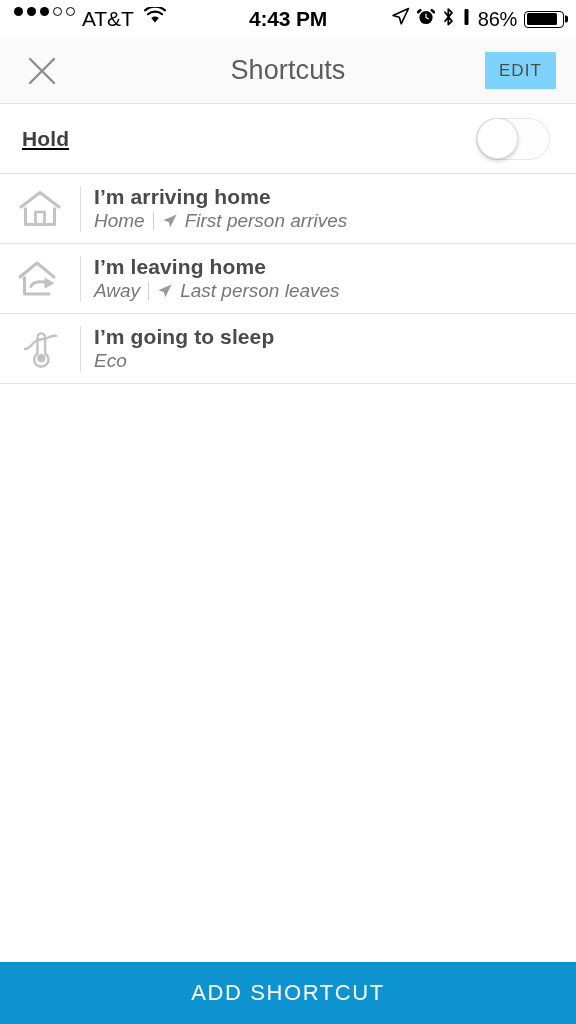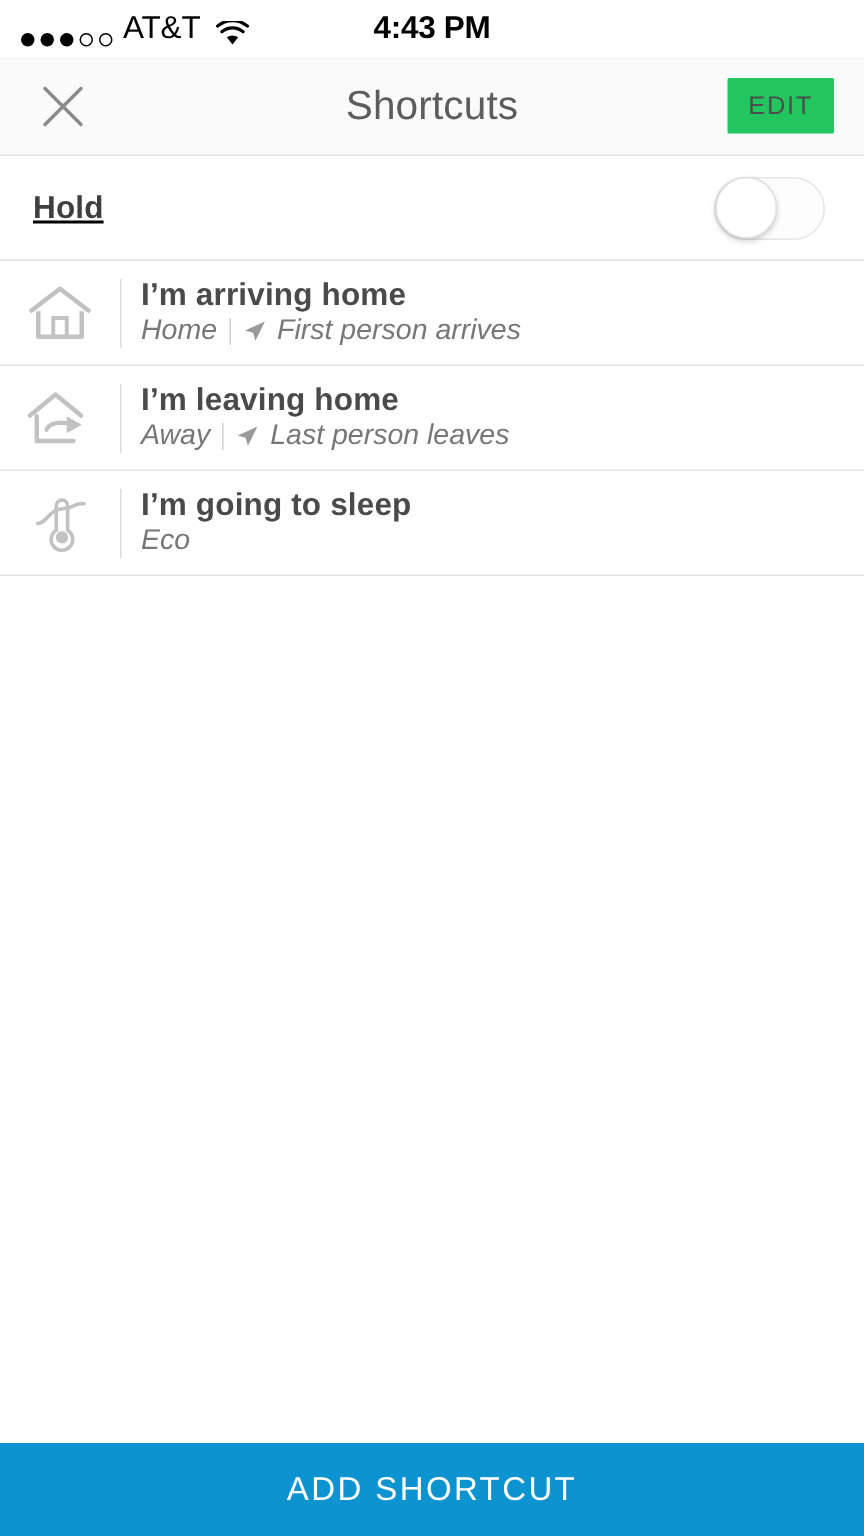--- a/index.html
+++ b/index.html
@@ -24,21 +24,21 @@
     height: 38px;
     flex: 0 0 38px;
     background: #ffffff;
     display: flex;
     align-items: center;
     padding: 0 12px 0 14px;
     font-size: 21px;
     color: #000000;
     position: relative;
   }
-  .sb-left { display: flex; align-items: flex-end; gap: 7px; }
+  .sb-left { display: flex; align-items: flex-start; gap: 7px; }
   .sb-dots { display: flex; align-items: center; gap: 4px; }
   .dot {
     width: 9px; height: 9px; border-radius: 50%;
     background: #000;
   }
   .dot.hollow {
     background: transparent;
     border: 1.4px solid #000;
     width: 9px; height: 9px;
   }
@@ -102,21 +102,21 @@
     left: 0; right: 0;
     text-align: center;
     font-size: 27px;
     color: #5c5c5c;
     font-weight: 400;
     letter-spacing: 0.1px;
     pointer-events: none;
   }
   .nav-edit {
     margin-left: auto;
-    background: #22c55e;
+    background: #7dd3fc;
     color: #4d4d4d;
     font-size: 17px;
     letter-spacing: 1.1px;
     padding: 9px 14px 8px 14px;
     border: none;
     border-radius: 1px;
     font-family: inherit;
     cursor: pointer;
     z-index: 2;
   }
@@ -258,20 +258,48 @@
         <svg width="22" height="17" viewBox="0 0 22 17">
           <path d="M11 15.6 L7.2 10.9 A6.2 6.2 0 0 1 14.8 10.9 Z" fill="#000"></path>
           <path d="M3.9 7.2 A11 11 0 0 1 18.1 7.2" stroke="#000" stroke-width="2.1" fill="none" stroke-linecap="round"></path>
           <path d="M1 3.4 A15.5 15.5 0 0 1 21 3.4" stroke="#000" stroke-width="2.1" fill="none" stroke-linecap="round"></path>
         </svg>
       </span>
     </div>
 
     <div class="sb-center">4:43 PM</div>
 
+    <div class="sb-right">
+      <span>
+        <svg width="19" height="19" viewBox="0 0 19 19">
+          <path d="M17.5 1.5 L2 8.4 L8.3 10.3 L10.2 16.8 Z" fill="none" stroke="#000" stroke-width="1.6" stroke-linejoin="round"></path>
+        </svg>
+      </span>
+      <span>
+        <svg width="18" height="19" viewBox="0 0 18 19">
+          <circle cx="9" cy="10.5" r="6.6" fill="#000"></circle>
+          <path d="M3.2 3.2 L1 5.2 M14.8 3.2 L17 5.2" stroke="#000" stroke-width="2.6" stroke-linecap="round"></path>
+          <path d="M9 7 L9 10.5 L11.4 11.8" stroke="#fff" stroke-width="1.2" stroke-linecap="round" fill="none"></path>
+        </svg>
+      </span>
+      <span>
+        <svg width="13" height="20" viewBox="0 0 13 20">
+          <path d="M3 5.2 L10 14.2 L6.3 17.6 L6.3 2.1 L10 5.6 L3 14.3" stroke="#000" stroke-width="1.8" fill="none" stroke-linejoin="round" stroke-linecap="round"></path>
+        </svg>
+      </span>
+      <span>
+        <svg width="9" height="18" viewBox="0 0 9 18">
+          <rect x="2.5" y="1" width="4" height="16" rx="1" fill="#000"></rect>
+        </svg>
+      </span>
+      <span class="battery-pct">86%</span>
+      <span class="battery">
+        <span class="battery-fill" style="width:86%"></span>
+      </span>
+    </div>
   </div>
 
   <div class="navbar">
     <div class="nav-close">
       <svg width="30" height="30" viewBox="0 0 30 30">
         <path d="M3 3 L27 27 M27 3 L3 27" stroke="#8a8a8a" stroke-width="2.3" stroke-linecap="round"></path>
       </svg>
     </div>
     <div class="nav-title">Shortcuts</div>
     <button class="nav-edit">EDIT</button>

